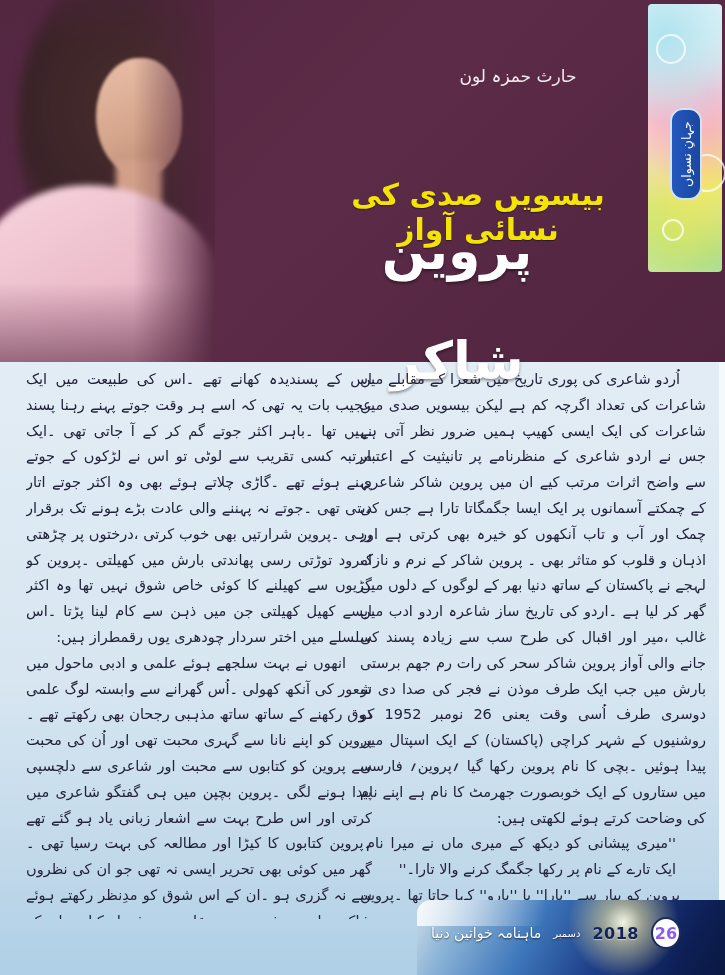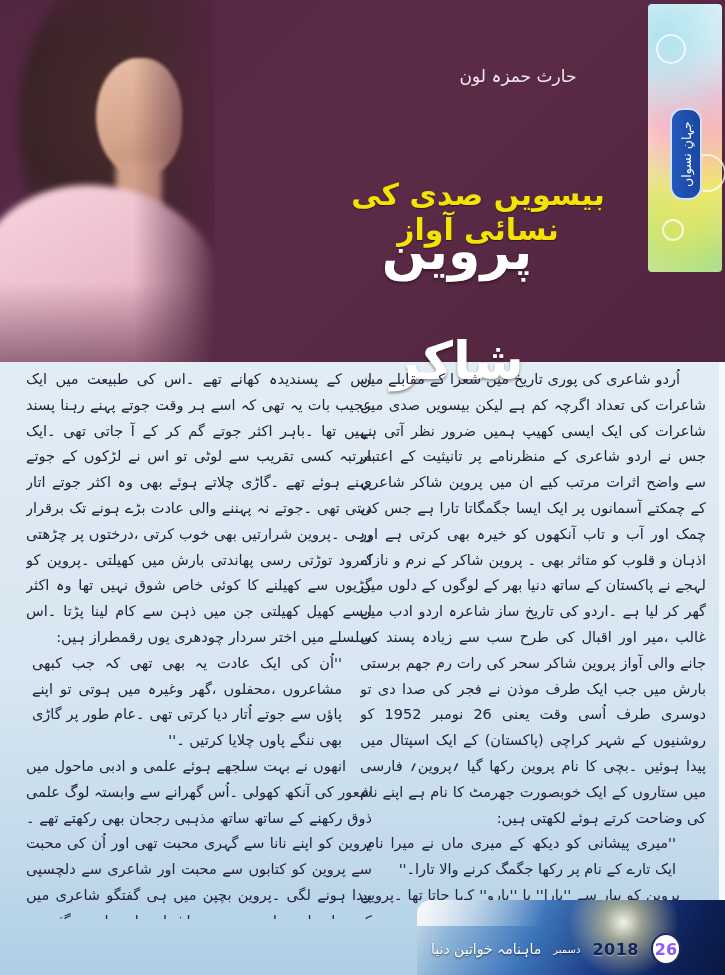--- a/index.html
+++ b/index.html
@@ -70,21 +70,21 @@
            radial-gradient(140% 110% at 38% 205%,rgba(255,255,255,0) 60%,rgba(255,255,255,.65) 63%,rgba(255,255,255,0) 70%),
            radial-gradient(150% 125% at 55% 235%,rgba(255,255,255,0) 63%,rgba(255,255,255,.5) 66%,rgba(255,255,255,0) 74%);}
   
   .footer{position:absolute;left:417px;top:900px;width:308px;height:75px;
           border-top-left-radius:14px;
           background:
             radial-gradient(circle at 67% 30%,rgba(255,255,230,.95) 0%,rgba(255,242,160,.55) 9%,rgba(255,255,255,0) 26%),
             linear-gradient(118deg,#cfdde9 0%,#8fb6d8 14%,#3e77bb 38%,#1c3c85 62%,#0d1f55 85%,#0a1840 100%);}
   .footer .shine{position:absolute;left:0;top:0;width:170px;height:26px;border-top-left-radius:14px;
                  background:linear-gradient(100deg,rgba(255,255,255,.85),rgba(255,255,255,0) 75%);}
-  .footer-row{position:absolute;left:14px;top:32px;width:250px;height:34px;
+  .footer-row{position:absolute;left:14px;top:16px;width:250px;height:34px;
               display:flex;align-items:center;gap:12px;justify-content:space-between;}
   .mag-name{color:#ffffff;font-size:14px;direction:rtl;white-space:nowrap;text-shadow:0 1px 2px rgba(0,0,0,.6);}
   .month{color:#ffffff;font-size:10px;direction:rtl;text-shadow:0 1px 2px rgba(0,0,0,.6);}
   .year{color:#13235c;font-size:16px;font-weight:bold;letter-spacing:.5px;
         text-shadow:0 1px 1px rgba(255,255,255,.45);}
   .page-badge{width:32px;height:32px;border-radius:50%;background:#ffffff;border:2.5px solid #1d2a5e;
               display:flex;align-items:center;justify-content:center;
               color:#8b5cf6;font-size:16px;font-weight:bold;box-sizing:border-box;}
 </style>
 </head>
@@ -112,21 +112,20 @@
   </div>
 
   <div class="col col-right">
     <p class="opening">اُردو شاعری کی پوری تاریخ میں شعرا کے مقابلے میں شاعرات کی تعداد اگرچہ کم ہے لیکن بیسویں صدی میں شاعرات کی ایک ایسی کھیپ ہمیں ضرور نظر آتی ہے جس نے اردو شاعری کے منظرنامے پر تانیثیت کے اعتبار سے واضح اثرات مرتب کیے ان میں پروین شاکر شاعری کے چمکتے آسمانوں پر ایک ایسا جگمگاتا تارا ہے جس کی چمک اور آب و تاب آنکھوں کو خیرہ بھی کرتی ہے اور اذہان و قلوب کو متاثر بھی ۔ پروین شاکر کے نرم و نازک لہجے نے پاکستان کے ساتھ دنیا بھر کے لوگوں کے دلوں میں گھر کر لیا ہے ۔اردو کی تاریخ ساز شاعرہ اردو ادب میں غالب ،میر اور اقبال کی طرح سب سے زیادہ پسند کی جانے والی آواز پروین شاکر سحر کی رات رم جھم برستی بارش میں جب ایک طرف موذن نے فجر کی صدا دی تو دوسری طرف اُسی وقت یعنی 26 نومبر 1952 کو روشنیوں کے شہر کراچی (پاکستان) کے ایک اسپتال میں پیدا ہوئیں ۔بچی کا نام پروین رکھا گیا ؍پروین؍ فارسی میں ستاروں کے ایک خوبصورت جھرمٹ کا نام ہے اپنے نام کی وضاحت کرتے ہوئے لکھتی ہیں:</p>
     <p class="quote">''میری پیشانی کو دیکھ کے میری ماں نے میرا نام ایک تارے کے نام پر رکھا جگمگ کرنے والا تارا۔''</p>
     <p class="opening">پروین کو پیار سے ''پارا'' یا ''پارو'' کہا جاتا تھا ۔پروین کے بچپن کی یادوں کو تازہ کرتے ہوئے ان کی والدہ ان کے عادات و اطوار کے بارے میں کہتی ہیں کہ وہ بہت شوخ و شریر اور ضدی طبیعت کی مالک تھی ۔اپنی ہر بات منوا کر دم لیتی تھی ۔آئس کریم کھانے کی بہت شوقین تھی ۔کھانا کم کھاتی تھی ۔مگر اچھے کھانے اسے پسند تھے ۔سیخ کباب ،مچھلی پکوڑے</p>
   </div>
 
   <div class="col col-left">
     <p>اس کے پسندیدہ کھانے تھے ۔اس کی طبیعت میں ایک عجیب بات یہ تھی کہ اسے ہر وقت جوتے پہنے رہنا پسند نہیں تھا ۔باہر اکثر جوتے گم کر کے آ جاتی تھی ۔ایک مرتبہ کسی تقریب سے لوٹی تو اس نے لڑکوں کے جوتے پہنے ہوئے تھے ۔گاڑی چلاتے ہوئے بھی وہ اکثر جوتے اتار دیتی تھی ۔جوتے نہ پہننے والی عادت بڑے ہونے تک برقرار رہی ۔پروین شرارتیں بھی خوب کرتی ،درختوں پر چڑھتی امرود توڑتی رسی پھاندتی بارش میں کھیلتی ۔پروین کو گڑیوں سے کھیلنے کا کوئی خاص شوق نہیں تھا وہ اکثر ایسے کھیل کھیلتی جن میں ذہن سے کام لینا پڑتا ۔اس سلسلے میں اختر سردار چودھری یوں رقمطراز ہیں:</p>
-    <p class="quote">''اُن کی ایک عادت یہ بھی تھی کہ جب کبھی مشاعروں ،محفلوں ،گھر وغیرہ میں ہوتی تو اپنے پاؤں سے جوتے اُتار دیا کرتی تھی ۔عام طور پر گاڑی بھی ننگے پاوں چلایا کرتیں ۔''</p>
     <p class="opening">انھوں نے بہت سلجھے ہوئے علمی و ادبی ماحول میں شعور کی آنکھ کھولی ۔اُس گھرانے سے وابستہ لوگ علمی ذوق رکھنے کے ساتھ ساتھ مذہبی رجحان بھی رکھتے تھے ۔پروین کو اپنے نانا سے گہری محبت تھی اور اُن کی محبت سے پروین کو کتابوں سے محبت اور شاعری سے دلچسپی پیدا ہونے لگی ۔پروین بچپن میں ہی گفتگو شاعری میں کرتی اور اس طرح بہت سے اشعار زبانی یاد ہو گئے تھے ۔پروین کتابوں کا کیڑا اور مطالعہ کی بہت رسیا تھی ۔گھر میں کوئی بھی تحریر ایسی نہ تھی جو ان کی نظروں سے نہ گزری ہو ۔ان کے اس شوق کو مدِنظر رکھتے ہوئے شاکر صاحب مذہبی موضوعات پر مشتمل کتابیں ان کے لیے لاتے رہتے تھے ۔وہ بچوں کے رسالے پڑھتی تھی اس طرح گھر کا ماحول گھر کی خاموش تربیت ان کے فکر و نظر پر اثر انداز ہوتی رہی ۔</p>
   </div>
 
   <div class="right-margin"></div>
   <div class="waves"></div>
 
   <div class="footer">
     <div class="shine"></div>
     <div class="footer-row">
       <span class="mag-name">ماہنامہ خواتین دنیا</span>

